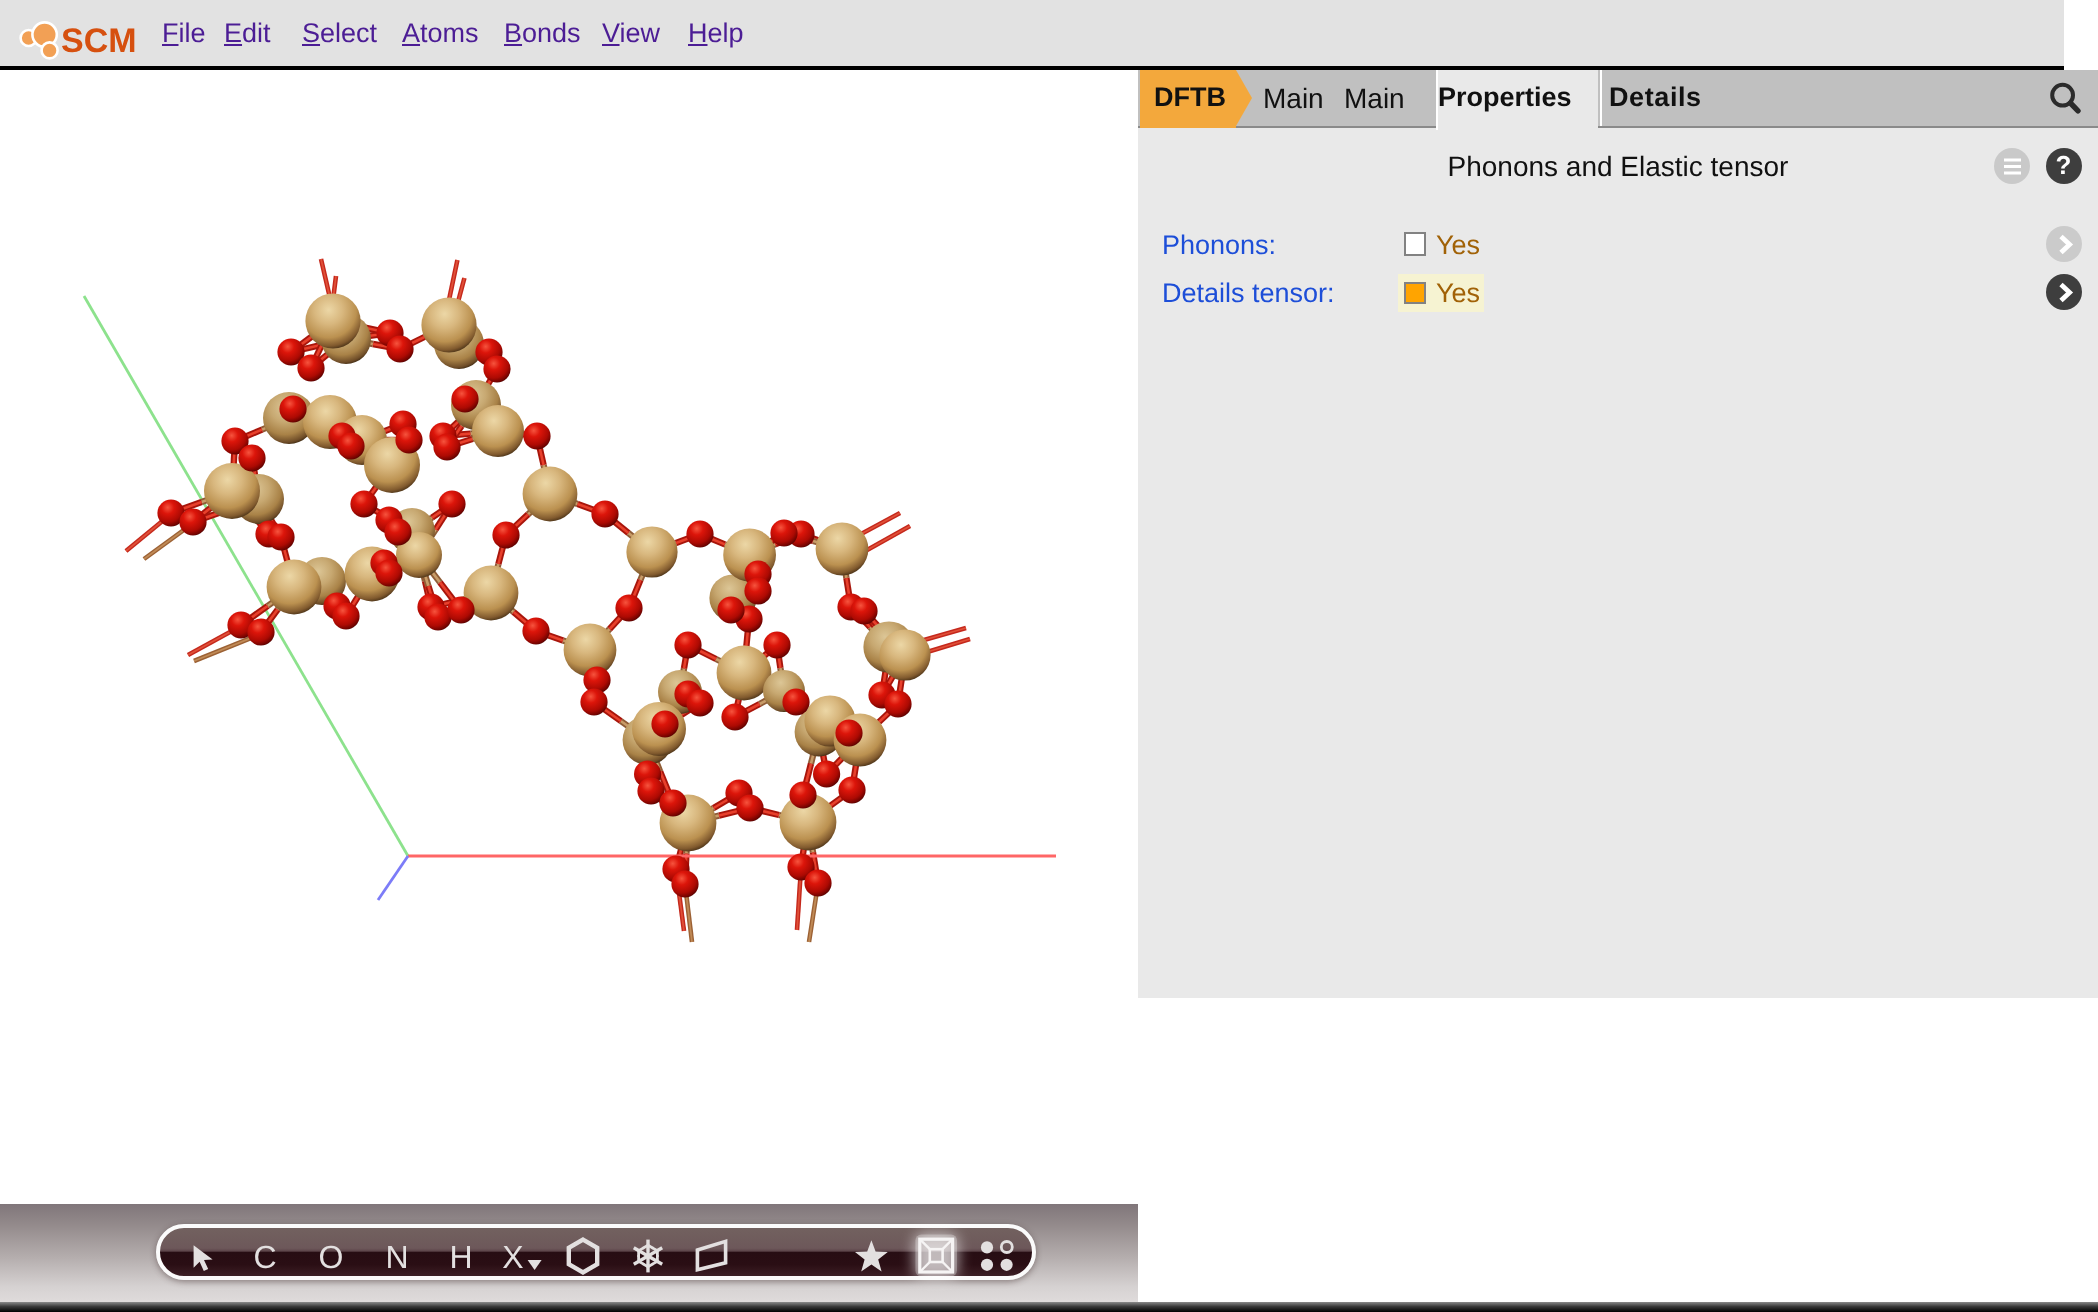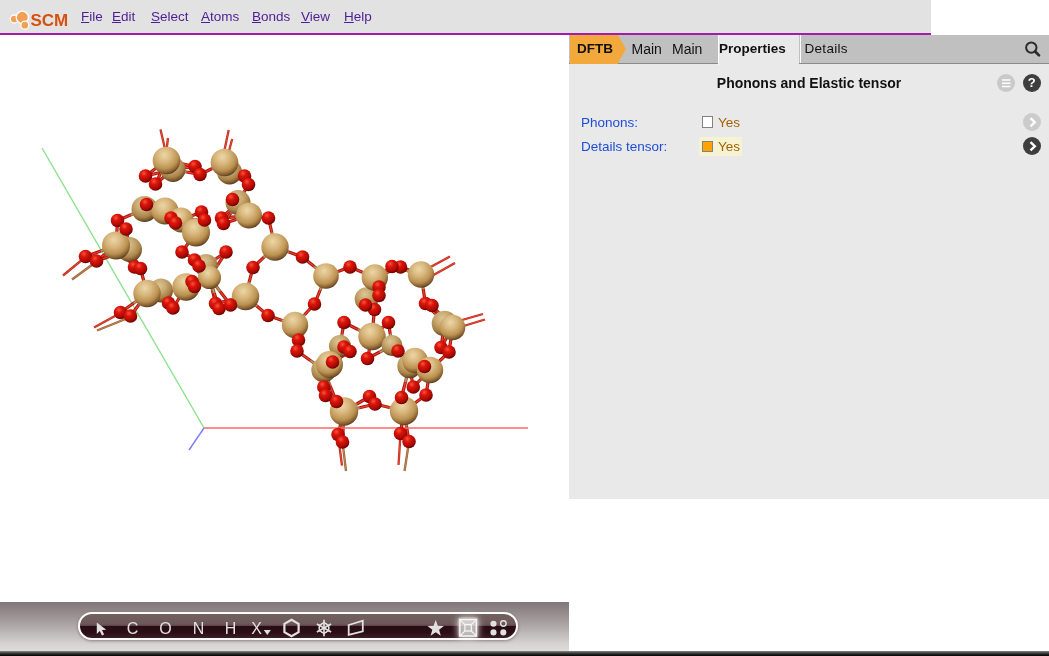--- a/index.html
+++ b/index.html
@@ -1,32 +1,32 @@
 <!DOCTYPE html>
 <html><head><meta charset="utf-8">
 <style>
 *{margin:0;padding:0;box-sizing:border-box;-webkit-font-smoothing:antialiased}
 html,body{width:1049px;height:656px;overflow:hidden;font-family:"Liberation Sans",sans-serif;background:#fff;-webkit-font-smoothing:antialiased}
 #win{position:relative;width:1049px;height:656px}
-#menubar{position:absolute;left:0;top:0;width:931px;height:35px;background:#e2e2e2;border-bottom:2px solid #a21caf}
+#menubar{position:absolute;left:0;top:0;width:1032px;height:35px;background:#e2e2e2;border-bottom:2px solid #000000}
 .mitem{position:absolute;top:0;height:33px;line-height:33px;font-size:13.5px;color:#4c1d95}
 .mitem span{text-decoration:underline}
 #logo{position:absolute;left:8px;top:6px}
 #viewer{position:absolute;left:0;top:35px;width:569px;height:567px;background:#fff}
 #toolbar{position:absolute;left:0;top:602px;width:569px;height:49px;background:linear-gradient(180deg,#80767a 0%,#948b8c 22%,#b5aeae 55%,#d6d2d2 85%,#dfdbdb 100%)}
 #pill{position:absolute;left:78px;top:10px;width:440px;height:28px;border-radius:16.5px;border:2.5px solid #fbfbfb;background:linear-gradient(180deg,#72615f 0%,#6d585a 42%,#5c4449 48.5%,#270d13 50%,#2a0e14 76%,#3c1f25 100%);box-shadow:0 1px 3px rgba(60,40,40,0.45)}
 #bstrip{position:absolute;left:0;top:651px;width:1049px;height:5px;background:linear-gradient(180deg,#8a8a8a 0%,#3a3a3a 45%,#000 100%)}
 #panel{position:absolute;left:569px;top:35px;width:480px;height:464px;background:#e9e9e9}
 #tabbar{position:absolute;left:0;top:0;width:480px;height:28.5px;background:#c0c0c0;border-bottom:1.5px solid #8a8a8a}
 #dftb{position:absolute;left:1px;top:0;width:48px;height:28.5px;background:#f3a83c;color:#111;font-weight:bold;font-size:13.5px;line-height:28px;padding-left:7px}
 #dftbtip{position:absolute;left:49px;top:0;width:0;height:0;border-top:14.25px solid transparent;border-bottom:14.25px solid transparent;border-left:8.5px solid #f3a83c}
 .tab{position:absolute;top:0;height:28px;line-height:28px;font-weight:normal;font-size:14px;color:#111}
 #tab-props{position:absolute;left:149px;top:0;width:81px;height:30px;background:#e9e9e9;border-left:1.5px solid #fff;text-align:left;line-height:28px;font-weight:bold;font-size:13.5px;color:#111}
-#tab-details{position:absolute;left:230.5px;top:0;width:62px;height:28px;border-left:1.5px solid #fff;text-align:left;padding-left:4px;line-height:28px;font-weight:normal;font-size:13.5px;color:#111;letter-spacing:0.3px}
-#ptitle{position:absolute;left:0;top:40px;width:480px;text-align:center;font-weight:bold;font-size:14px;color:#111}
+#tab-details{position:absolute;left:230.5px;top:0;width:62px;height:28px;border-left:1.5px solid #fff;text-align:left;padding-left:4px;line-height:28px;font-weight:bold;font-size:13.5px;color:#111;letter-spacing:0.3px}
+#ptitle{position:absolute;left:0;top:40px;width:480px;text-align:center;font-weight:normal;font-size:14px;color:#111}
 .circ{position:absolute;width:18.5px;height:18.5px;border-radius:50%}
 .row-label{position:absolute;left:12px;font-size:13.5px;color:#1d4ed8}
 .cb{position:absolute;width:11.5px;height:11.5px;border:1.5px solid #828282;background:#fff}
 .yes{position:absolute;font-size:13.5px;color:#a16207}
 #hl{position:absolute;left:129.5px;top:101.5px;width:43px;height:19px;background:#f6f3d2}
 </style></head>
 <body>
 <div id="win">
   <div id="menubar">
     <svg id="logo" width="62" height="24" viewBox="0 0 62 24">

